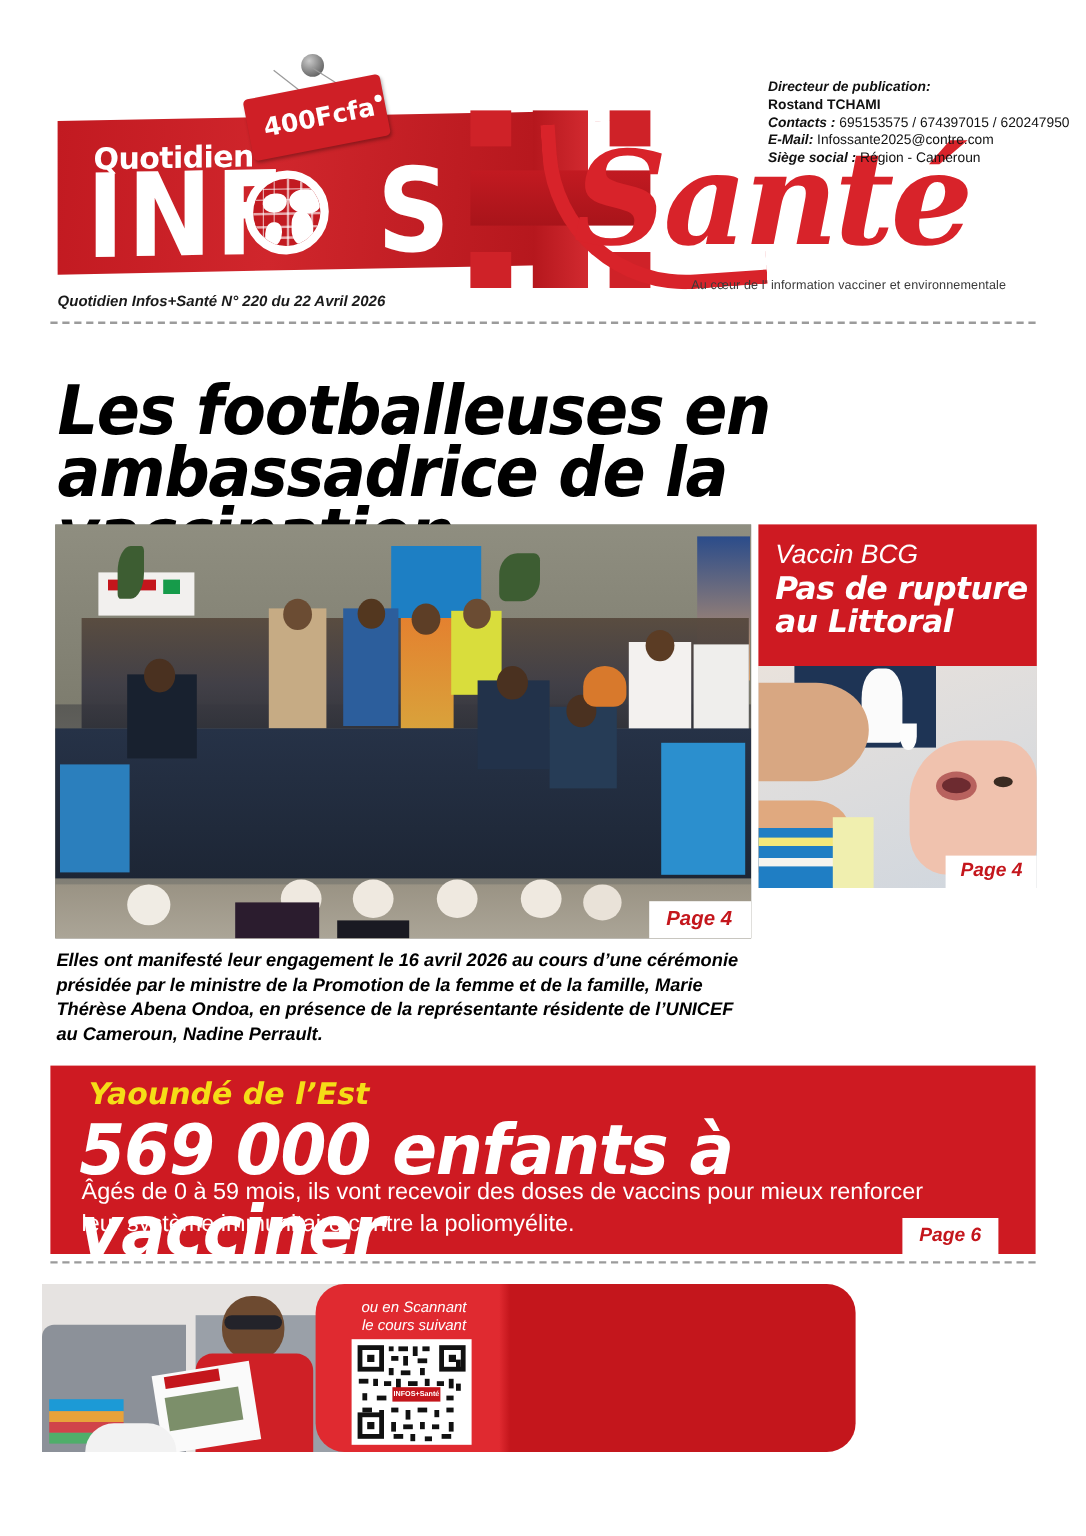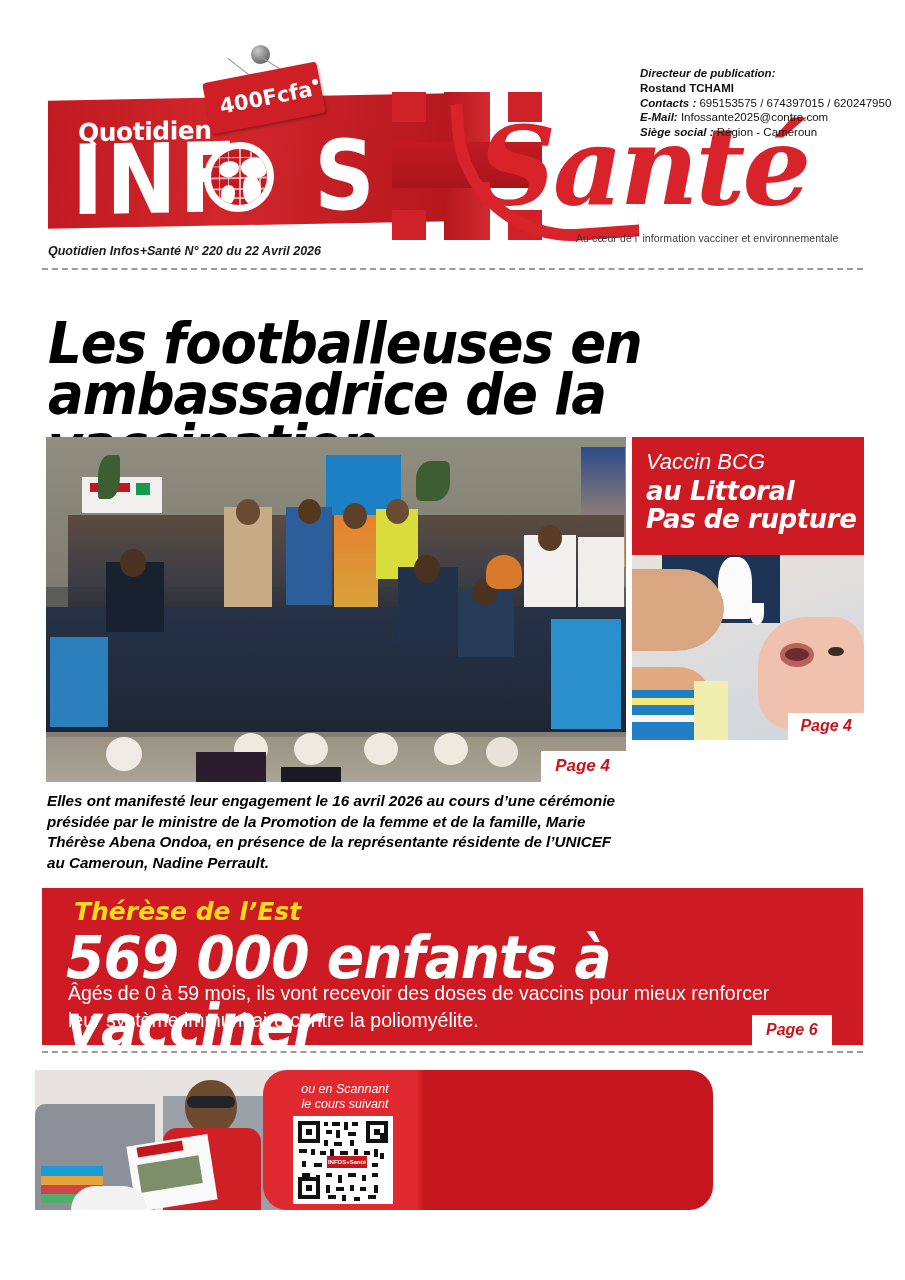--- a/index.html
+++ b/index.html
@@ -355,22 +355,22 @@
     <div class="ph" style="left:235px;top:330px;width:60px;height:15px;background:#1a1a22;"></div>
 
     <div class="page-badge" style="right:0; bottom:0;">Page 4</div>
   </div>
 
   <div class="lead-caption">Elles ont manifesté leur engagement le 16 avril 2026 au cours d’une cérémonie présidée par le ministre de la Promotion de la femme et de la famille, Marie Thérèse Abena Ondoa, en présence de la représentante résidente de l’UNICEF au Cameroun, Nadine Perrault.</div>
 
   <div class="side-redbox"></div>
   <div class="side-kicker">Vaccin BCG</div>
   <div class="side-title">
+    <div>Pas de rupture</div>
     <div>au Littoral</div>
-    <div>Pas de rupture</div>
   </div>
 
   <div class="side-photo">
     <div class="ph" style="left:0;top:0;width:232px;height:185px;background:linear-gradient(160deg,#e9e2dc,#cfd6de);"></div>
     <div class="ph" style="left:30px;top:0;width:118px;height:68px;background:#1e3455;"></div>
     <div class="ph" style="left:86px;top:2px;width:34px;height:62px;background:#fbfbfb;border-radius:40% 40% 10% 10%;"></div>
     <div class="ph" style="left:118px;top:48px;width:14px;height:22px;background:#fdfdfd;border-radius:0 0 50% 50%;"></div>
     <div class="ph" style="left:0;top:14px;width:92px;height:82px;background:#d8a782;border-radius:0 55% 60% 0;"></div>
     <div class="ph" style="left:126px;top:62px;width:106px;height:112px;background:#f0c2ae;border-radius:45% 28% 20% 30%;"></div>
     <div class="ph" style="left:148px;top:88px;width:34px;height:24px;background:#b8625e;border-radius:50%;"></div>
@@ -379,21 +379,21 @@
     <div class="ph" style="left:0;top:112px;width:76px;height:60px;background:#e0a97f;border-radius:0 40% 0 0;"></div>
     <div class="ph" style="left:0;top:135px;width:78px;height:50px;background:#1f7ec4;"></div>
     <div class="ph" style="left:0;top:143px;width:78px;height:7px;background:#f3e87a;"></div>
     <div class="ph" style="left:0;top:160px;width:78px;height:7px;background:#f6f4ee;"></div>
     <div class="ph" style="left:62px;top:126px;width:34px;height:59px;background:#f0efaf;"></div>
     <div class="page-badge" style="right:0; bottom:0; font-size:16px; padding:4px 12px 5px 12px;">Page 4</div>
   </div>
 
 
   <div class="banner"></div>
-  <div class="banner-kicker">Thérèse de l’Est</div>
+  <div class="banner-kicker">Yaoundé de l’Est</div>
   <div class="banner-head">569 000 enfants à vacciner</div>
   <div class="banner-sub">Âgés de 0 à 59 mois, ils vont recevoir des doses de vaccins pour mieux renforcer leur système immunitaire contre la poliomyélite.</div>
   <div class="banner-badge">Page 6</div>
 
   <div class="dashed-rule" style="top:1051px;"></div>
 
   <div class="ad">
 
     <div class="ad-photo">
       <div class="ph" style="left:0;top:0;width:260px;height:140px;background:#e6e3e1;"></div>

